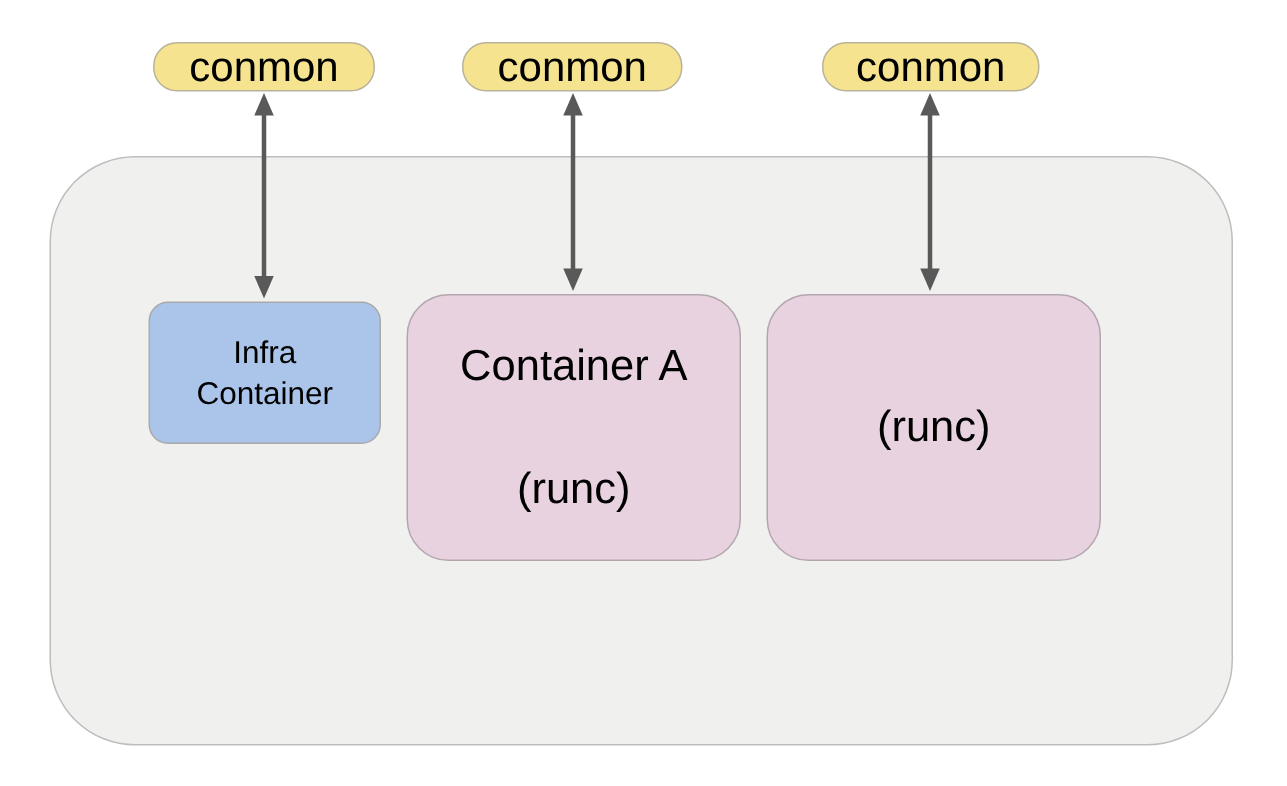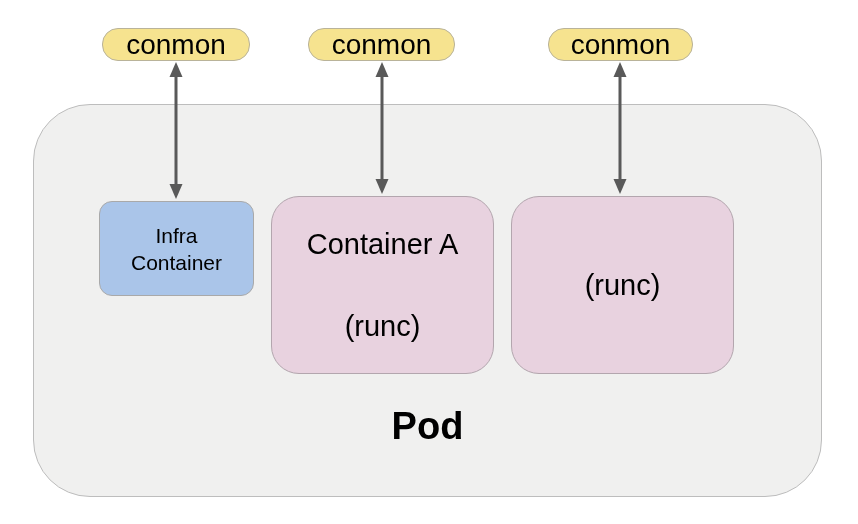--- a/index.html
+++ b/index.html
@@ -119,21 +119,20 @@
       <span>Infra</span>
       <span>Container</span>
     </div>
     <div class="bigbox container-a">
       <span>Container A</span>
       <span>(runc)</span>
     </div>
     <div class="bigbox container-b">
       <span>(runc)</span>
     </div>
-    <div class="pod-title">Pod</div>
   </div>
 
   <div class="conmon conmon-1">
     <span>conmon</span>
   </div>
   <div class="conmon conmon-2">
     <span>conmon</span>
   </div>
   <div class="conmon conmon-3">
     <span>conmon</span>

